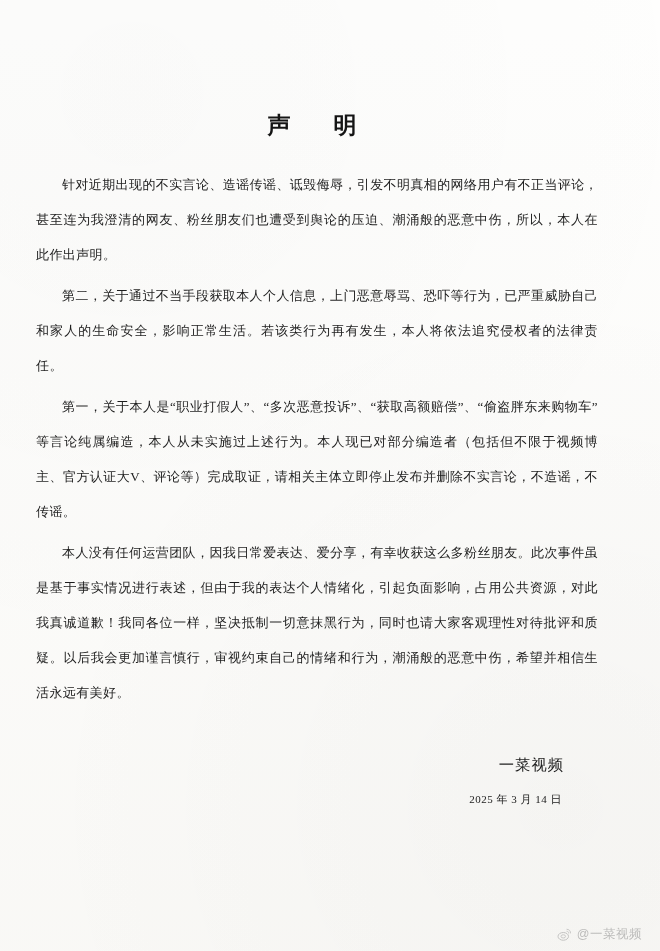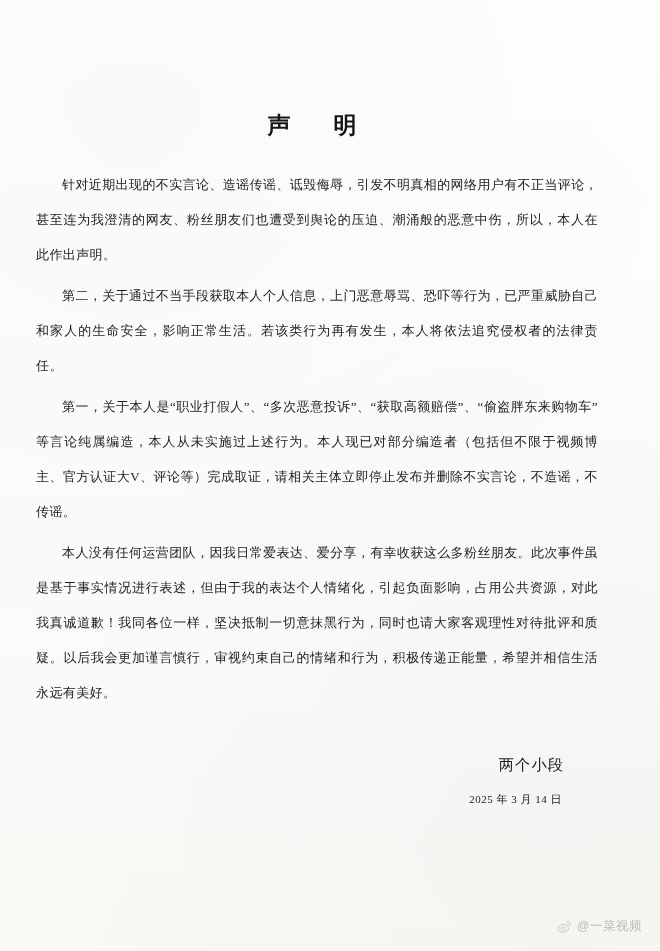--- a/index.html
+++ b/index.html
@@ -70,21 +70,21 @@
   .sign-date {
     font-size: 11px;
     line-height: 30px;
     letter-spacing: 0.5px;
     margin-top: 4px;
     padding-right: 2px;
   }
   .watermark {
     position: absolute;
     right: 18px;
-    bottom: 16px;
+    bottom: 8px;
     display: flex;
     align-items: center;
     gap: 5px;
     opacity: 0.55;
   }
   .wm-logo {
     width: 15px;
     height: 15px;
     position: relative;
   }
@@ -99,24 +99,24 @@
 <body>
 
 <div class="page">
   <div class="doc">
 
     <div class="title">声　明</div>
 
     <p class="para">针对近期出现的不实言论、造谣传谣、诋毁侮辱，引发不明真相的网络用户有不正当评论，甚至连为我澄清的网友、粉丝朋友们也遭受到舆论的压迫、潮涌般的恶意中伤，所以，本人在此作出声明。</p>
     <p class="para">第二，关于通过不当手段获取本人个人信息，上门恶意辱骂、恐吓等行为，已严重威胁自己和家人的生命安全，影响正常生活。若该类行为再有发生，本人将依法追究侵权者的法律责任。</p>
     <p class="para">第一，关于本人是“职业打假人”、“多次恶意投诉”、“获取高额赔偿”、“偷盗胖东来购物车”等言论纯属编造，本人从未实施过上述行为。本人现已对部分编造者（包括但不限于视频博主、官方认证大V、评论等）完成取证，请相关主体立即停止发布并删除不实言论，不造谣，不传谣。</p>
-    <p class="para">本人没有任何运营团队，因我日常爱表达、爱分享，有幸收获这么多粉丝朋友。此次事件虽是基于事实情况进行表述，但由于我的表达个人情绪化，引起负面影响，占用公共资源，对此我真诚道歉！我同各位一样，坚决抵制一切意抹黑行为，同时也请大家客观理性对待批评和质疑。以后我会更加谨言慎行，审视约束自己的情绪和行为，积极传递正能量，希望并相信生活永远有美好。</p>
+    <p class="para">本人没有任何运营团队，因我日常爱表达、爱分享，有幸收获这么多粉丝朋友。此次事件虽是基于事实情况进行表述，但由于我的表达个人情绪化，引起负面影响，占用公共资源，对此我真诚道歉！我同各位一样，坚决抵制一切意抹黑行为，同时也请大家客观理性对待批评和质疑。以后我会更加谨言慎行，审视约束自己的情绪和行为，潮涌般的恶意中伤，希望并相信生活永远有美好。</p>
 
     <div class="sign-wrap">
-      <div class="sign-name">两个小段</div>
+      <div class="sign-name">一菜视频</div>
       <div class="sign-date">2025 年 3 月 14 日</div>
     </div>
 
   </div>
 
   <div class="watermark">
     <span class="wm-logo">
       <svg viewBox="0 0 24 24" width="15" height="15" aria-hidden="true">
         <ellipse cx="10" cy="15" rx="8.4" ry="6.2" fill="none" stroke="#9a9a9a" stroke-width="1.6"></ellipse>
         <ellipse cx="10" cy="15" rx="3.6" ry="2.6" fill="none" stroke="#9a9a9a" stroke-width="1.4"></ellipse>

